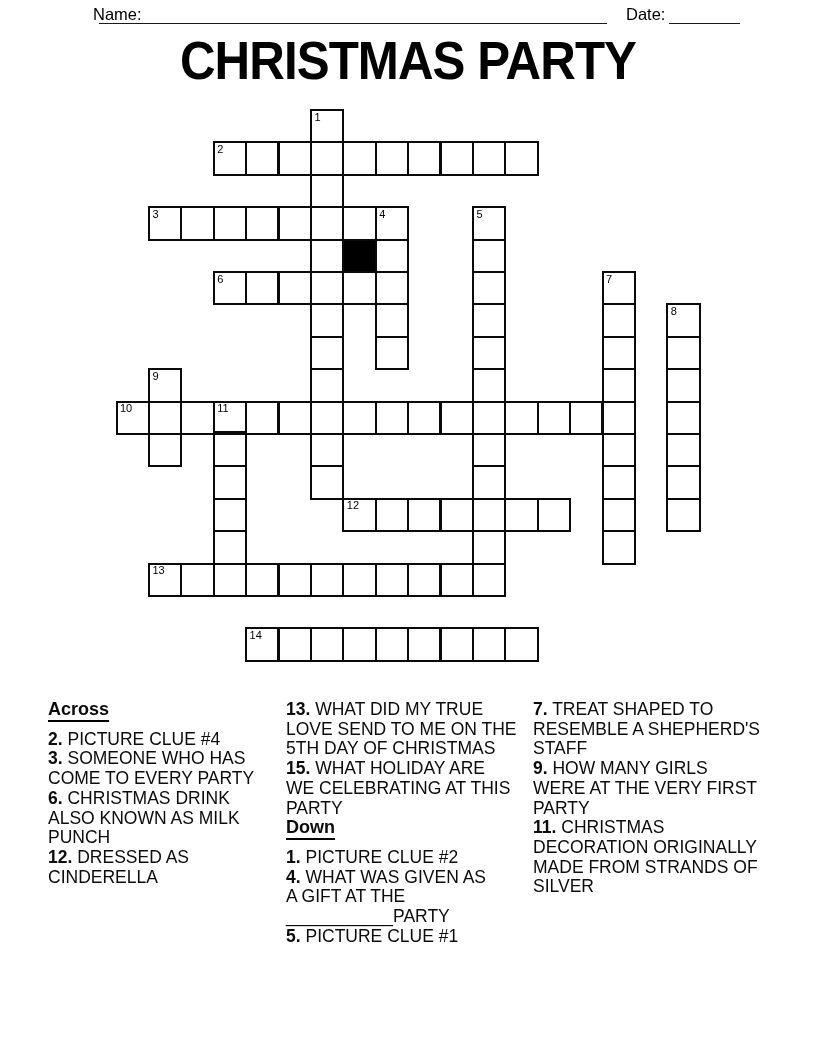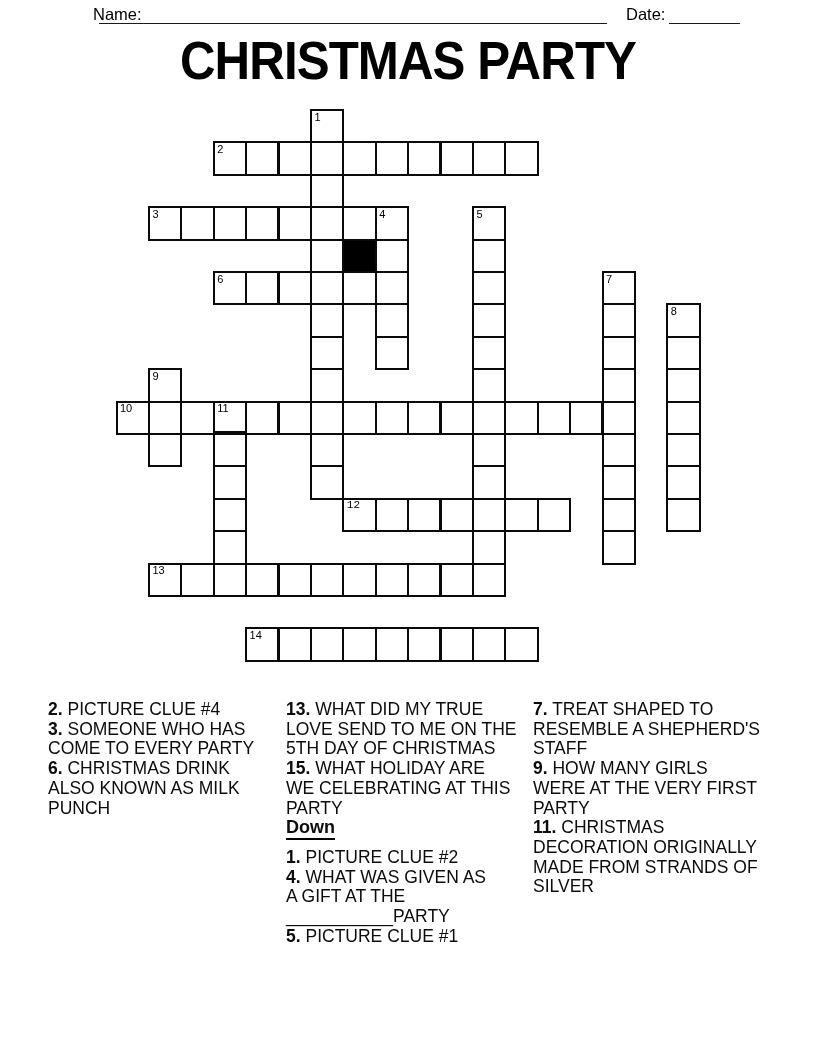--- a/index.html
+++ b/index.html
@@ -145,21 +145,21 @@
       <div class="cell" style="left: 291.6px; top: 291.6px; width: 34.4px; height: 34.4px;"></div>
       <div class="cell" style="left: 324px; top: 291.6px; width: 34.4px; height: 34.4px;"></div>
       <div class="cell" style="left: 388.8px; top: 291.6px; width: 34.4px; height: 34.4px;"></div>
       <div class="cell" style="left: 421.2px; top: 291.6px; width: 34.4px; height: 34.4px;"></div>
       <div class="cell" style="left: 453.6px; top: 291.6px; width: 34.4px; height: 34.4px;"></div>
       <div class="cell" style="left: 97.2px; top: 324px; width: 34.4px; height: 34.4px;"></div>
       <div class="cell" style="left: 97.2px; top: 356.4px; width: 34.4px; height: 34.4px;"></div>
       <div class="cell" style="left: 97.2px; top: 388.8px; width: 34.4px; height: 34.4px;"></div>
       <div class="cell" style="left: 97.2px; top: 421.2px; width: 34.4px; height: 34.4px;"></div>
       <div class="cell" style="left: 97.2px; top: 453.6px; width: 34.4px; height: 34.4px;"></div>
-      <div class="cell" style="left: 226.8px; top: 388.8px; width: 34.4px; height: 34.4px; font-family: Liberation Mono, monospace;">
+      <div class="cell" style="left: 226.8px; top: 388.8px; width: 34.4px; height: 34.4px;">
         <span class="cellnum">12</span>
       </div>
       <div class="cell" style="left: 259.2px; top: 388.8px; width: 34.4px; height: 34.4px;"></div>
       <div class="cell" style="left: 291.6px; top: 388.8px; width: 34.4px; height: 34.4px;"></div>
       <div class="cell" style="left: 324px; top: 388.8px; width: 34.4px; height: 34.4px;"></div>
       <div class="cell" style="left: 388.8px; top: 388.8px; width: 34.4px; height: 34.4px;"></div>
       <div class="cell" style="left: 421.2px; top: 388.8px; width: 34.4px; height: 34.4px;"></div>
       <div class="cell" style="left: 32.4px; top: 453.6px; width: 34.4px; height: 34.4px;">
         <span class="cellnum">13</span>
       </div>
@@ -179,23 +179,25 @@
       <div class="cell" style="left: 226.8px; top: 518.4px; width: 34.4px; height: 34.4px;"></div>
       <div class="cell" style="left: 259.2px; top: 518.4px; width: 34.4px; height: 34.4px;"></div>
       <div class="cell" style="left: 291.6px; top: 518.4px; width: 34.4px; height: 34.4px;"></div>
       <div class="cell" style="left: 324px; top: 518.4px; width: 34.4px; height: 34.4px;"></div>
       <div class="cell" style="left: 356.4px; top: 518.4px; width: 34.4px; height: 34.4px;"></div>
       <div class="cell" style="left: 388.8px; top: 518.4px; width: 34.4px; height: 34.4px;"></div>
       <div class="cell black" style="left: 226.8px; top: 129.6px; width: 34.4px; height: 34.4px;"></div>
     </div>
 
   <div class="cluecol" id="cluecol-1">
+      <p class="headp"><span class="cluehead">Across</span></p>
       <p class="clue"><span class="cnum">2.</span> PICTURE CLUE #4</p>
       <p class="clue"><span class="cnum">3.</span> SOMEONE WHO HAS<br>COME TO EVERY PARTY</p>
       <p class="clue"><span class="cnum">6.</span> CHRISTMAS DRINK<br>ALSO KNOWN AS MILK<br>PUNCH</p>
+      <p class="clue"><span class="cnum">12.</span> DRESSED AS<br>CINDERELLA</p>
     </div>
   <div class="cluecol" id="cluecol-2">
       <p class="clue"><span class="cnum">13.</span> WHAT DID MY TRUE<br>LOVE SEND TO ME ON THE<br>5TH DAY OF CHRISTMAS</p>
       <p class="clue"><span class="cnum">15.</span> WHAT HOLIDAY ARE<br>WE CELEBRATING AT THIS<br>PARTY</p>
       <p class="headp"><span class="cluehead">Down</span></p>
       <p class="clue"><span class="cnum">1.</span> PICTURE CLUE #2</p>
       <p class="clue"><span class="cnum">4.</span> WHAT WAS GIVEN AS<br>A GIFT AT THE<br>___________PARTY</p>
       <p class="clue"><span class="cnum">5.</span> PICTURE CLUE #1</p>
     </div>
   <div class="cluecol" id="cluecol-3">

